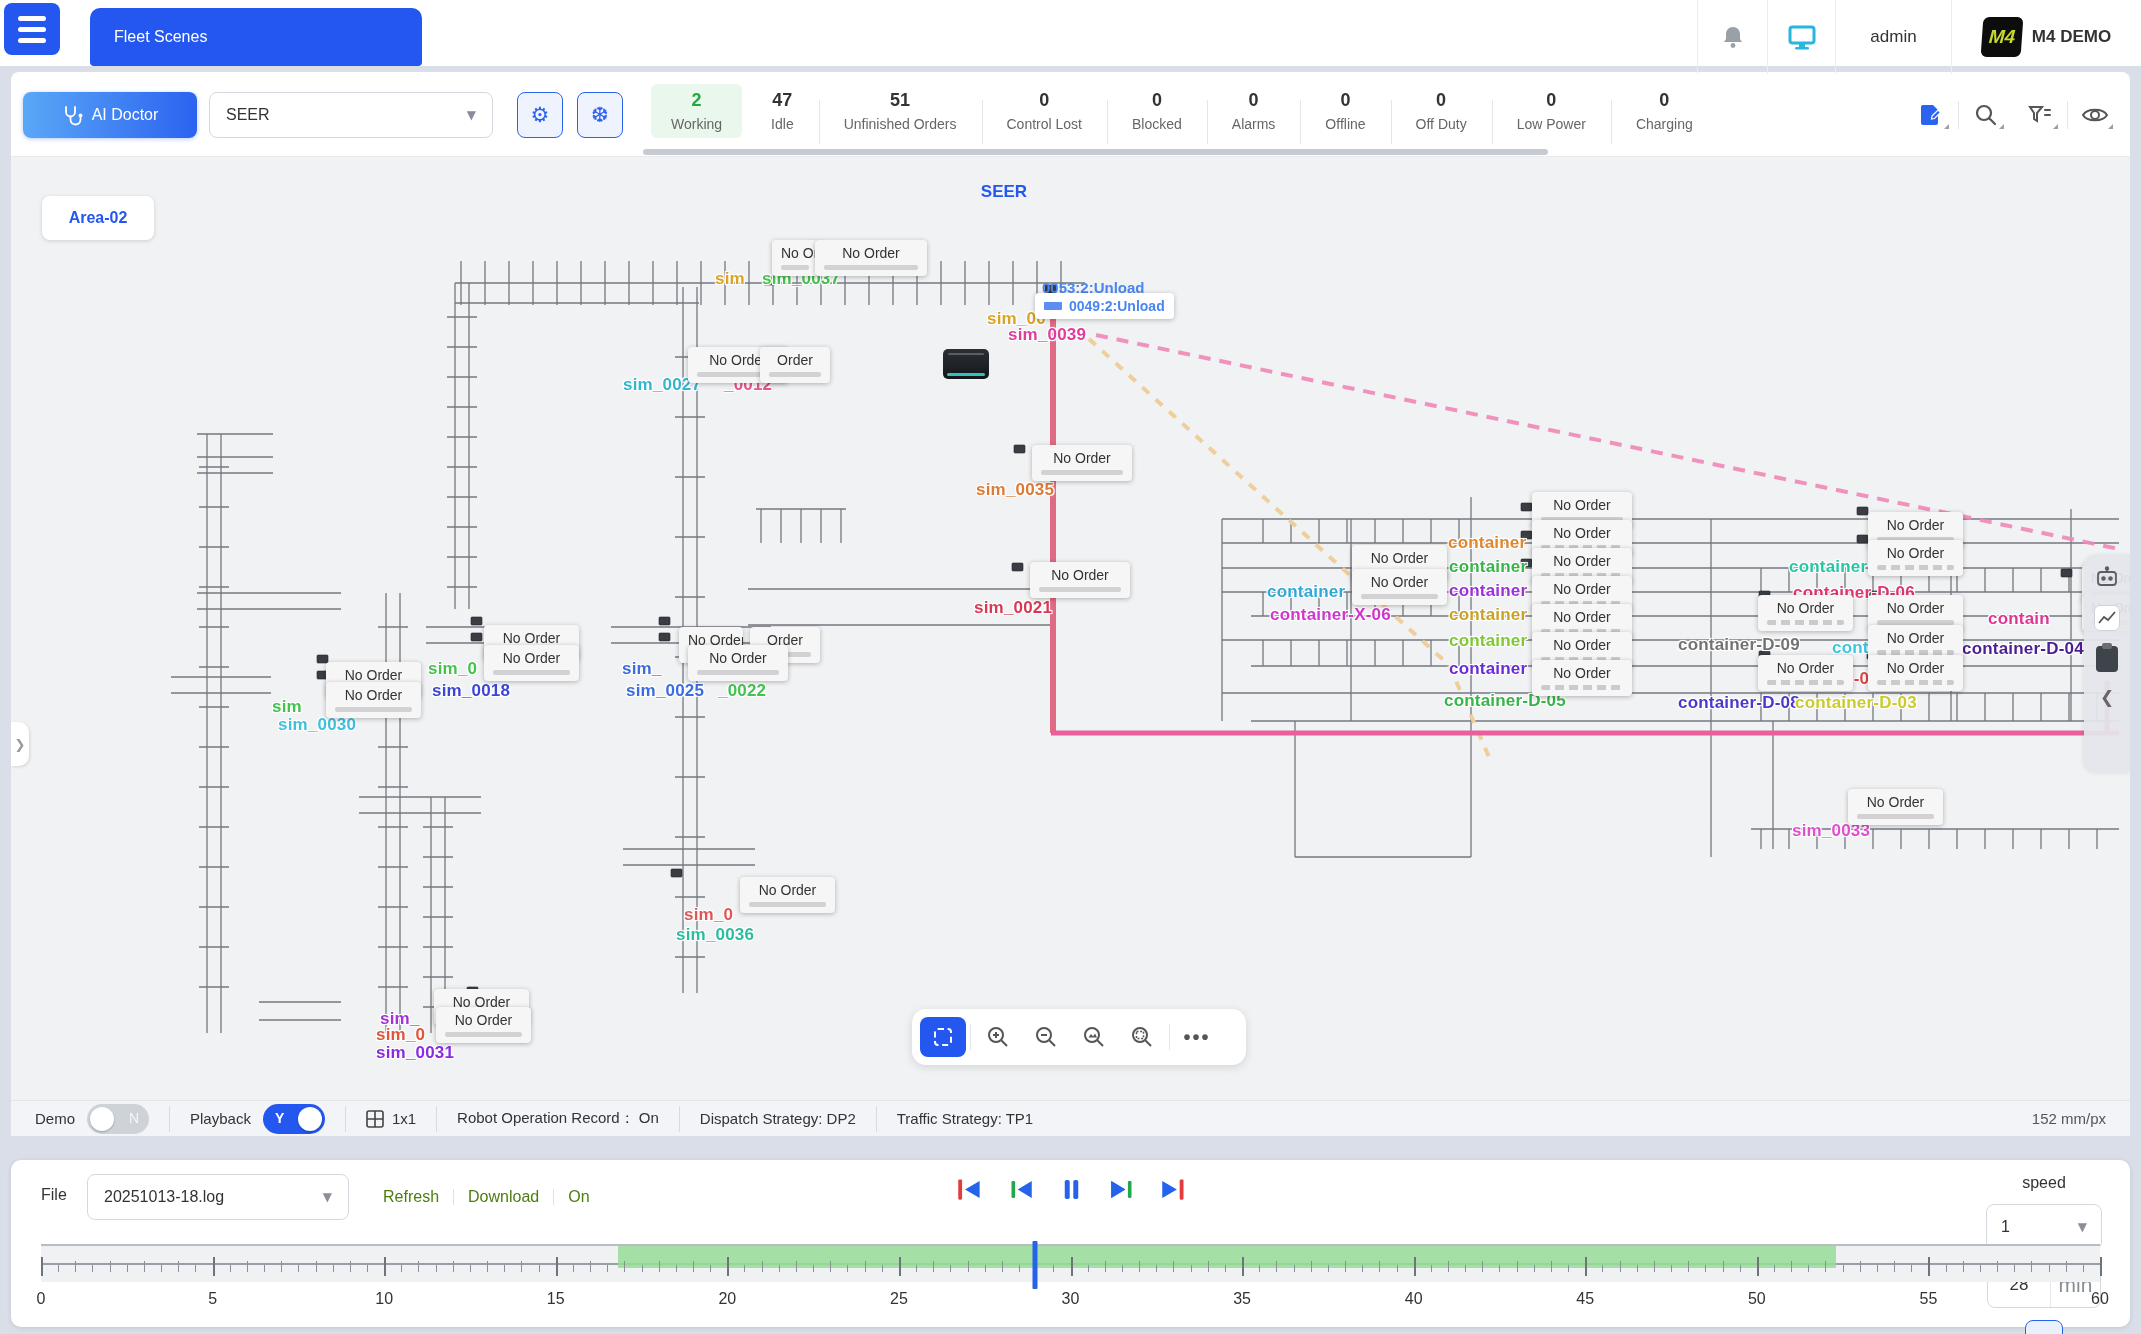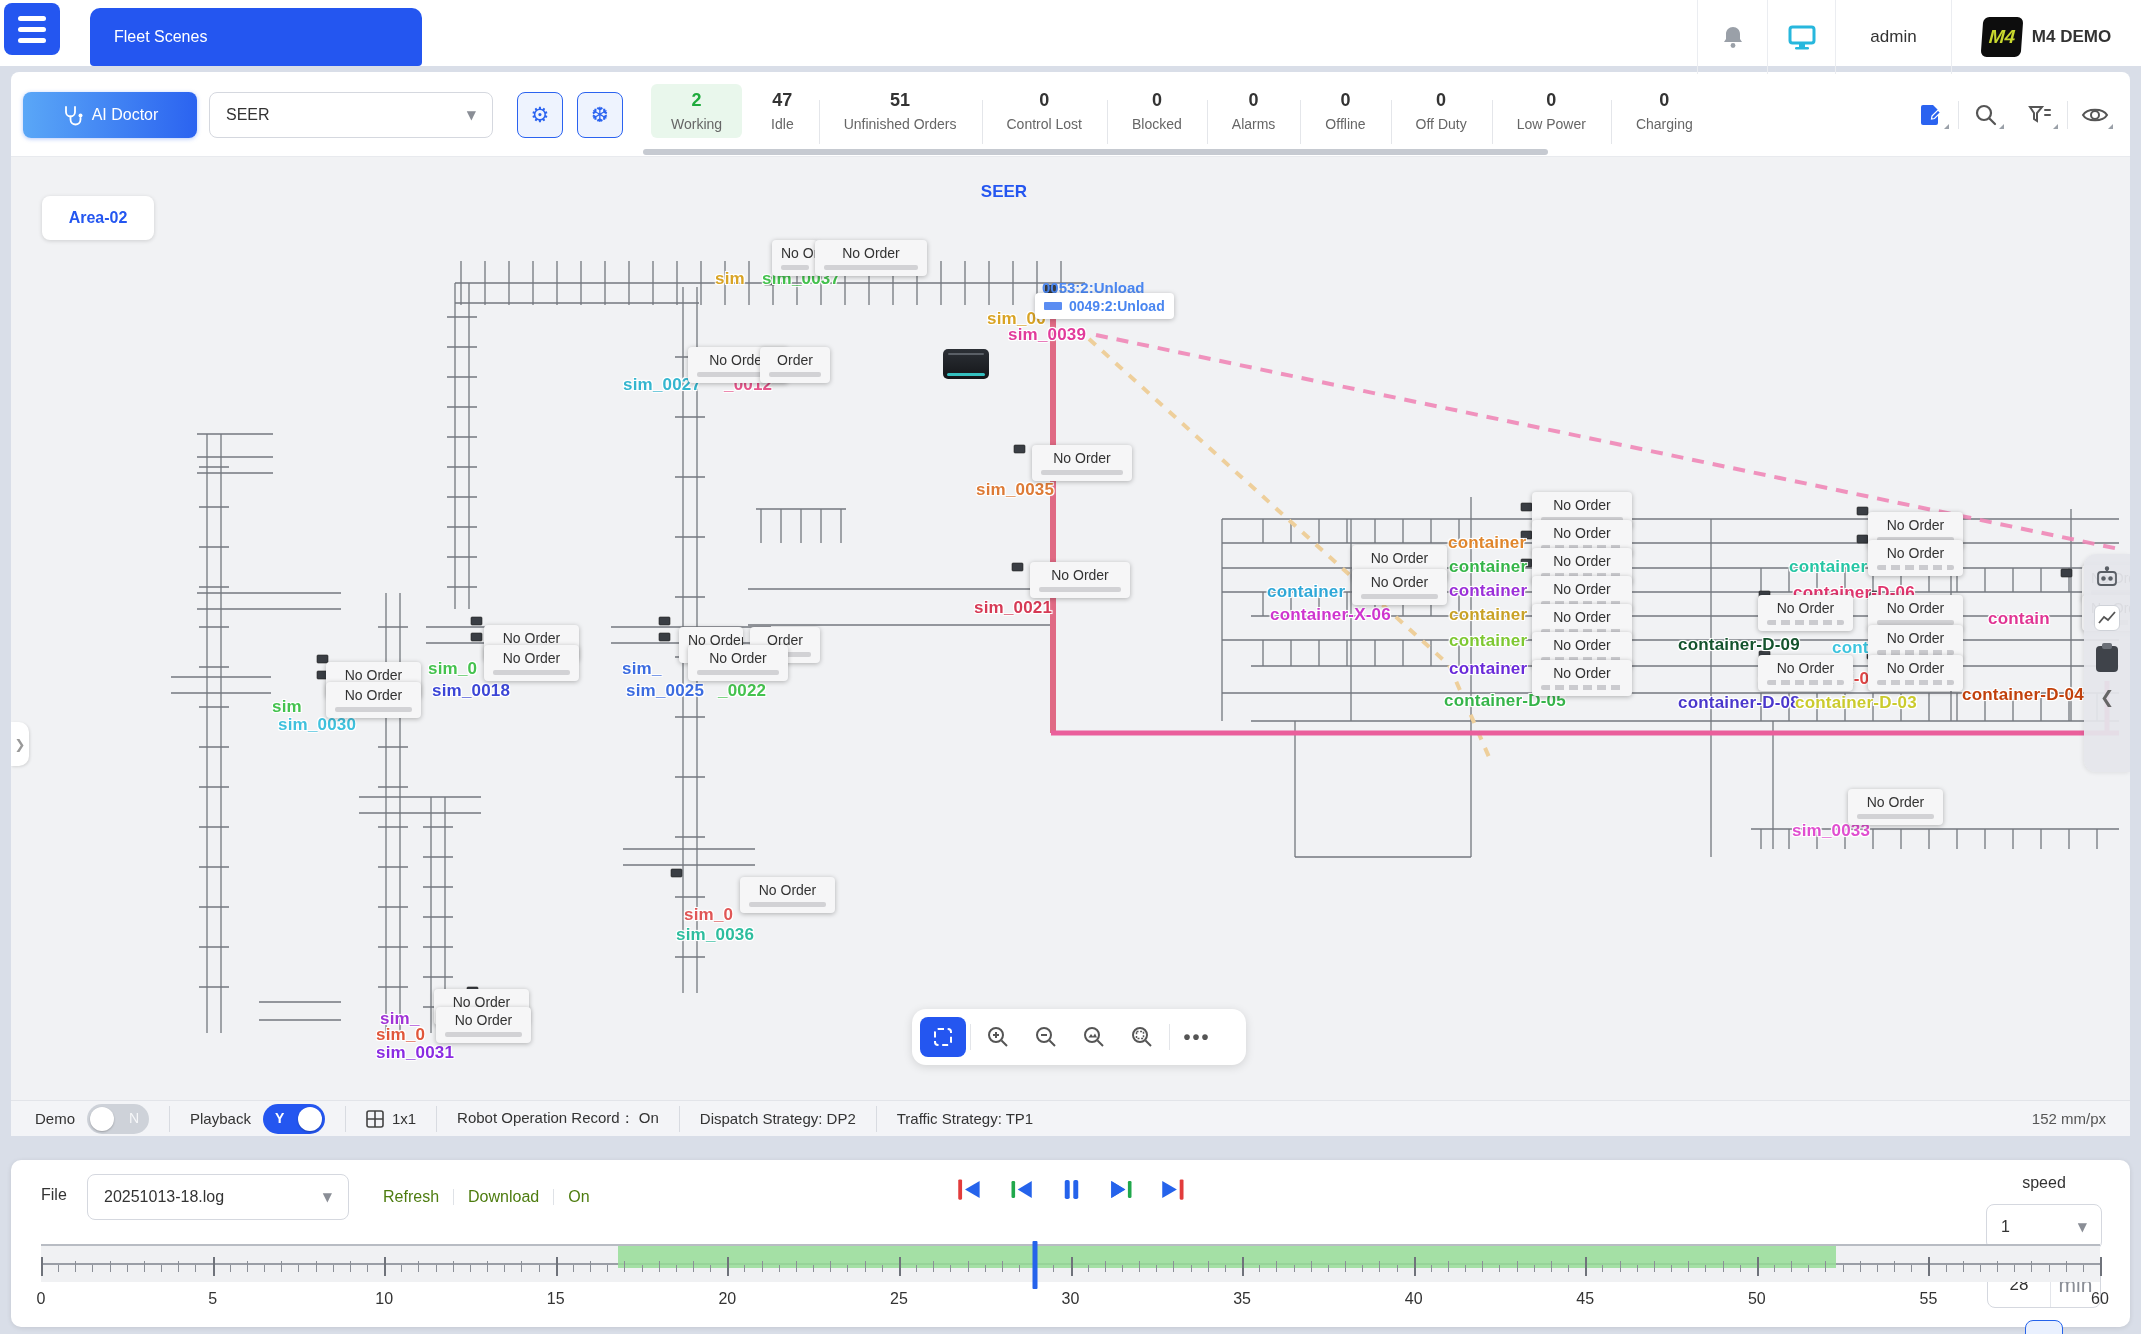--- a/index.html
+++ b/index.html
@@ -308,24 +308,24 @@
       <span class="mlabel" style="left: 1259px; top: 448px; color: rgb(207, 54, 207);">container-X-06</span>
       <span class="mlabel" style="left: 1437px; top: 376px; color: rgb(224, 134, 44);">container</span>
       <span class="mlabel" style="left: 1438px; top: 400px; color: rgb(54, 181, 74);">container</span>
       <span class="mlabel" style="left: 1438px; top: 424px; color: rgb(155, 48, 217);">container</span>
       <span class="mlabel" style="left: 1438px; top: 448px; color: rgb(201, 162, 39);">container</span>
       <span class="mlabel" style="left: 1438px; top: 474px; color: rgb(126, 200, 50);">container</span>
       <span class="mlabel" style="left: 1438px; top: 502px; color: rgb(106, 43, 217);">container</span>
       <span class="mlabel" style="left: 1433px; top: 534px; color: rgb(54, 181, 74);">container-D-05</span>
       <span class="mlabel" style="left: 1778px; top: 400px; color: rgb(39, 198, 165);">container</span>
       <span class="mlabel" style="left: 1782px; top: 426px; color: rgb(224, 53, 110);">container-D-06</span>
-      <span class="mlabel" style="left: 1667px; top: 478px; color: #14532d;">container-D-09</span>
+      <span class="mlabel" style="left: 1667px; top: 478px; color: #737373;">container-D-09</span>
       <span class="mlabel" style="left: 1821px; top: 481px; color: rgb(62, 198, 224);">container</span>
       <span class="mlabel" style="left: 1977px; top: 452px; color: rgb(224, 53, 148);">contain</span>
-      <span class="mlabel" style="left: 1951px; top: 482px; color: #c2410c; margin-top: 46px;">container-D-04</span>
+      <span class="mlabel" style="left: 1951px; top: 482px; color: #4c1d95;">container-D-04</span>
       <span class="mlabel" style="left: 1747px; top: 512px; color: rgb(224, 69, 69);">container-X-04</span>
       <span class="mlabel" style="left: 1667px; top: 536px; color: rgb(75, 56, 204);">container-D-08</span>
       <span class="mlabel" style="left: 1784px; top: 536px; color: rgb(203, 203, 46);">container-D-03</span>
       <span class="mlabel" style="left: 1781px; top: 664px; color: rgb(224, 79, 208);">sim_0033</span>
       <span class="mlabel" style="left: 261px; top: 540px; color: rgb(68, 194, 78);">sim</span>
       <span class="mlabel" style="left: 267px; top: 558px; color: rgb(63, 193, 221);">sim_0030</span>
       <span class="mlabel" style="left: 417px; top: 502px; color: rgb(68, 194, 78);">sim_0</span>
       <span class="mlabel" style="left: 421px; top: 524px; color: rgb(60, 70, 214);">sim_0018</span>
       <span class="mlabel" style="left: 611px; top: 502px; color: rgb(60, 108, 224);">sim_</span>
       <span class="mlabel" style="left: 615px; top: 524px; color: rgb(60, 108, 224);">sim_0025</span>

